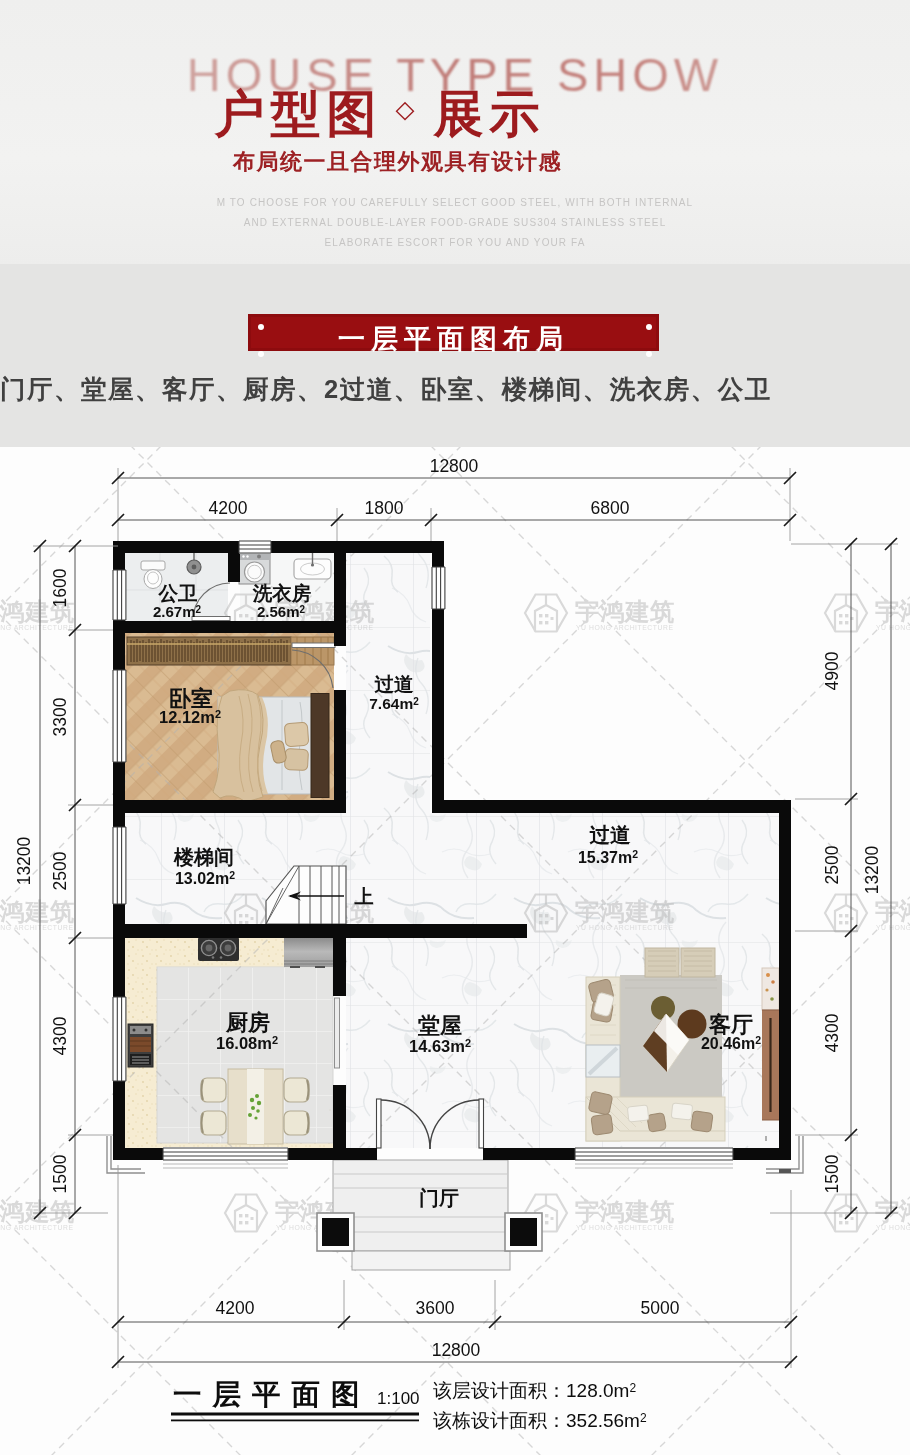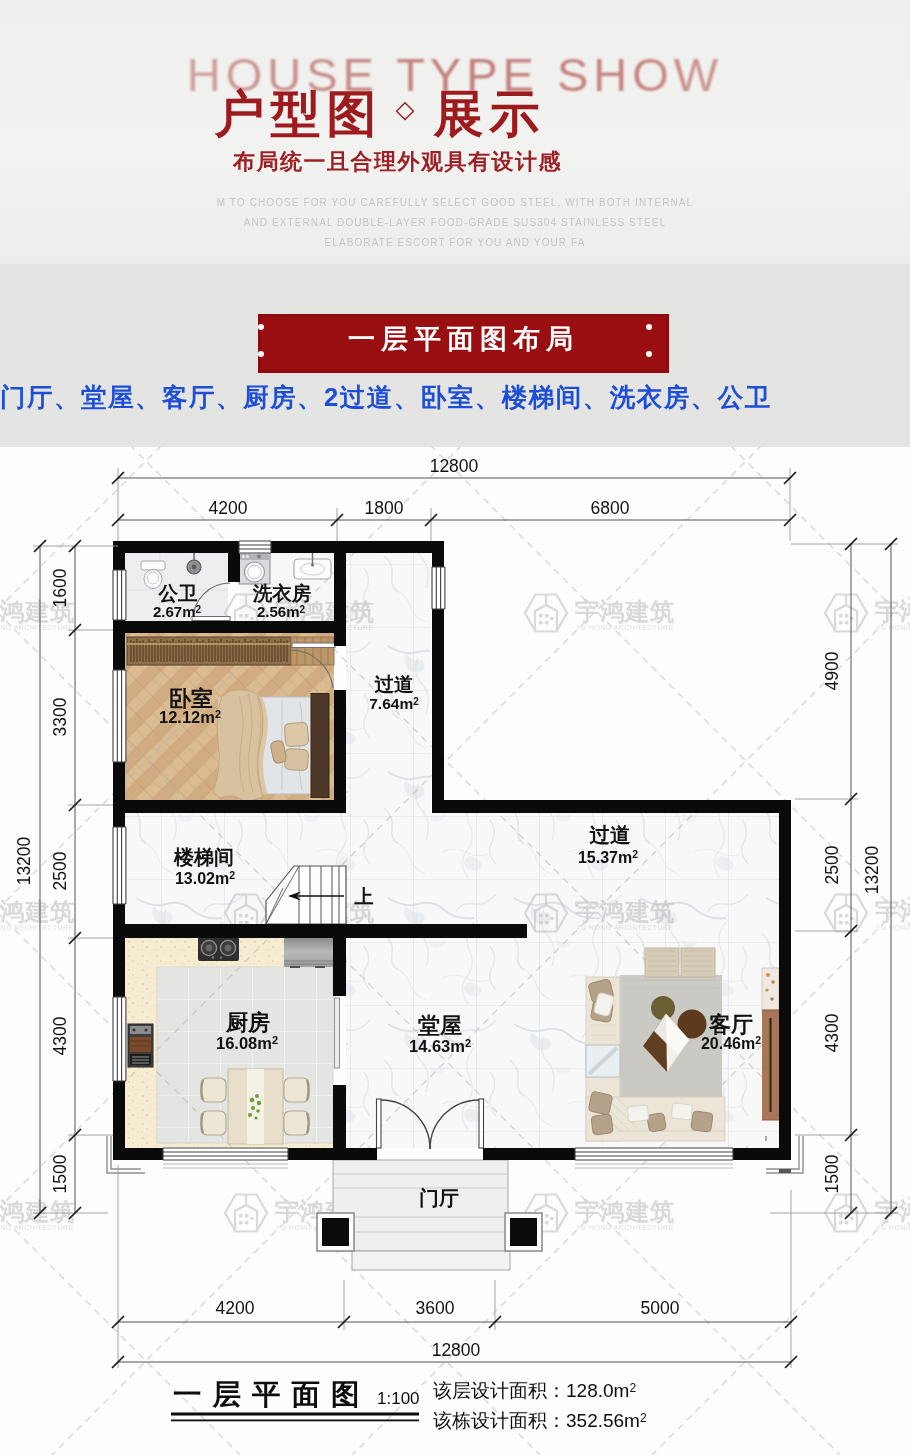--- a/index.html
+++ b/index.html
@@ -19,29 +19,29 @@
   <div class="abs" style="left:0;top:81px;width:760px;text-align:center;white-space:nowrap;color:#9d1b1e;font-weight:700;font-size:50px;letter-spacing:6px;">户型图<span style="font-size:19px;vertical-align:13px;margin:0 13px;">◇</span>展示</div>
 
   <div class="abs" style="left:0;top:147px;width:795px;text-align:center;color:#9d2124;font-weight:700;font-size:22px;letter-spacing:1.5px;">布局统一且合理外观具有设计感</div>
 
   <div class="abs" style="left:0;top:193px;width:910px;text-align:center;color:#c6c5c4;font-size:10px;line-height:20px;letter-spacing:1.1px;">
     M TO CHOOSE FOR YOU CAREFULLY SELECT GOOD STEEL, WITH BOTH INTERNAL<br>
     AND EXTERNAL DOUBLE-LAYER FOOD-GRADE SUS304 STAINLESS STEEL<br>
     ELABORATE ESCORT FOR YOU AND YOUR FA
   </div>
 
-  <div class="abs" style="left:258px;top:314px;width:411px;height:59px;background:#990e11;box-shadow:inset 0 0 0 3px #8d0b0e;">
+  <div class="abs" style="left:248px;top:314px;width:411px;height:37px;background:#990e11;box-shadow:inset 0 0 0 3px #8d0b0e;">
     <div style="text-align:center;line-height:51px;color:#fff;font-size:27px;font-weight:700;letter-spacing:6px;">一层平面图布局</div>
   </div>
   <div class="abs" style="left:258px;top:324px;width:6px;height:6px;border-radius:50%;background:#fff;"></div>
   <div class="abs" style="left:258px;top:351px;width:6px;height:6px;border-radius:50%;background:#fff;"></div>
   <div class="abs" style="left:646px;top:324px;width:6px;height:6px;border-radius:50%;background:#fff;"></div>
   <div class="abs" style="left:646px;top:351px;width:6px;height:6px;border-radius:50%;background:#fff;"></div>
 
-  <div class="abs" style="left:0;top:380px;width:724px;text-align:center;color:#1d4ed8;font-weight:700;font-size:25.5px;letter-spacing:1.5px;white-space:nowrap;">门厅、堂屋、客厅、厨房、2过道、卧室、楼梯间、洗衣房、公卫</div>
+  <div class="abs" style="left:0;top:372px;width:724px;text-align:center;color:#404040;font-weight:700;font-size:25.5px;letter-spacing:1.5px;white-space:nowrap;">门厅、堂屋、客厅、厨房、2过道、卧室、楼梯间、洗衣房、公卫</div>
 
   <svg class="abs" style="left:0;top:447px;" width="910" height="1008" viewBox="0 447 910 1008">
     <defs>
       <pattern id="wood" width="24" height="24" patternUnits="userSpaceOnUse" patternTransform="rotate(45 0 0)">
         <rect width="24" height="24" fill="#dabb92"></rect>
         <rect width="12" height="24" fill="#d1ac82"></rect>
         <line x1="0" y1="0" x2="24" y2="0" stroke="#bf9a6d" stroke-width="1"></line>
         <line x1="12" y1="0" x2="12" y2="24" stroke="#c7a275" stroke-width="0.8"></line>
         <line x1="0" y1="12" x2="24" y2="12" stroke="#cfa87c" stroke-width="0.6"></line>
       </pattern>

